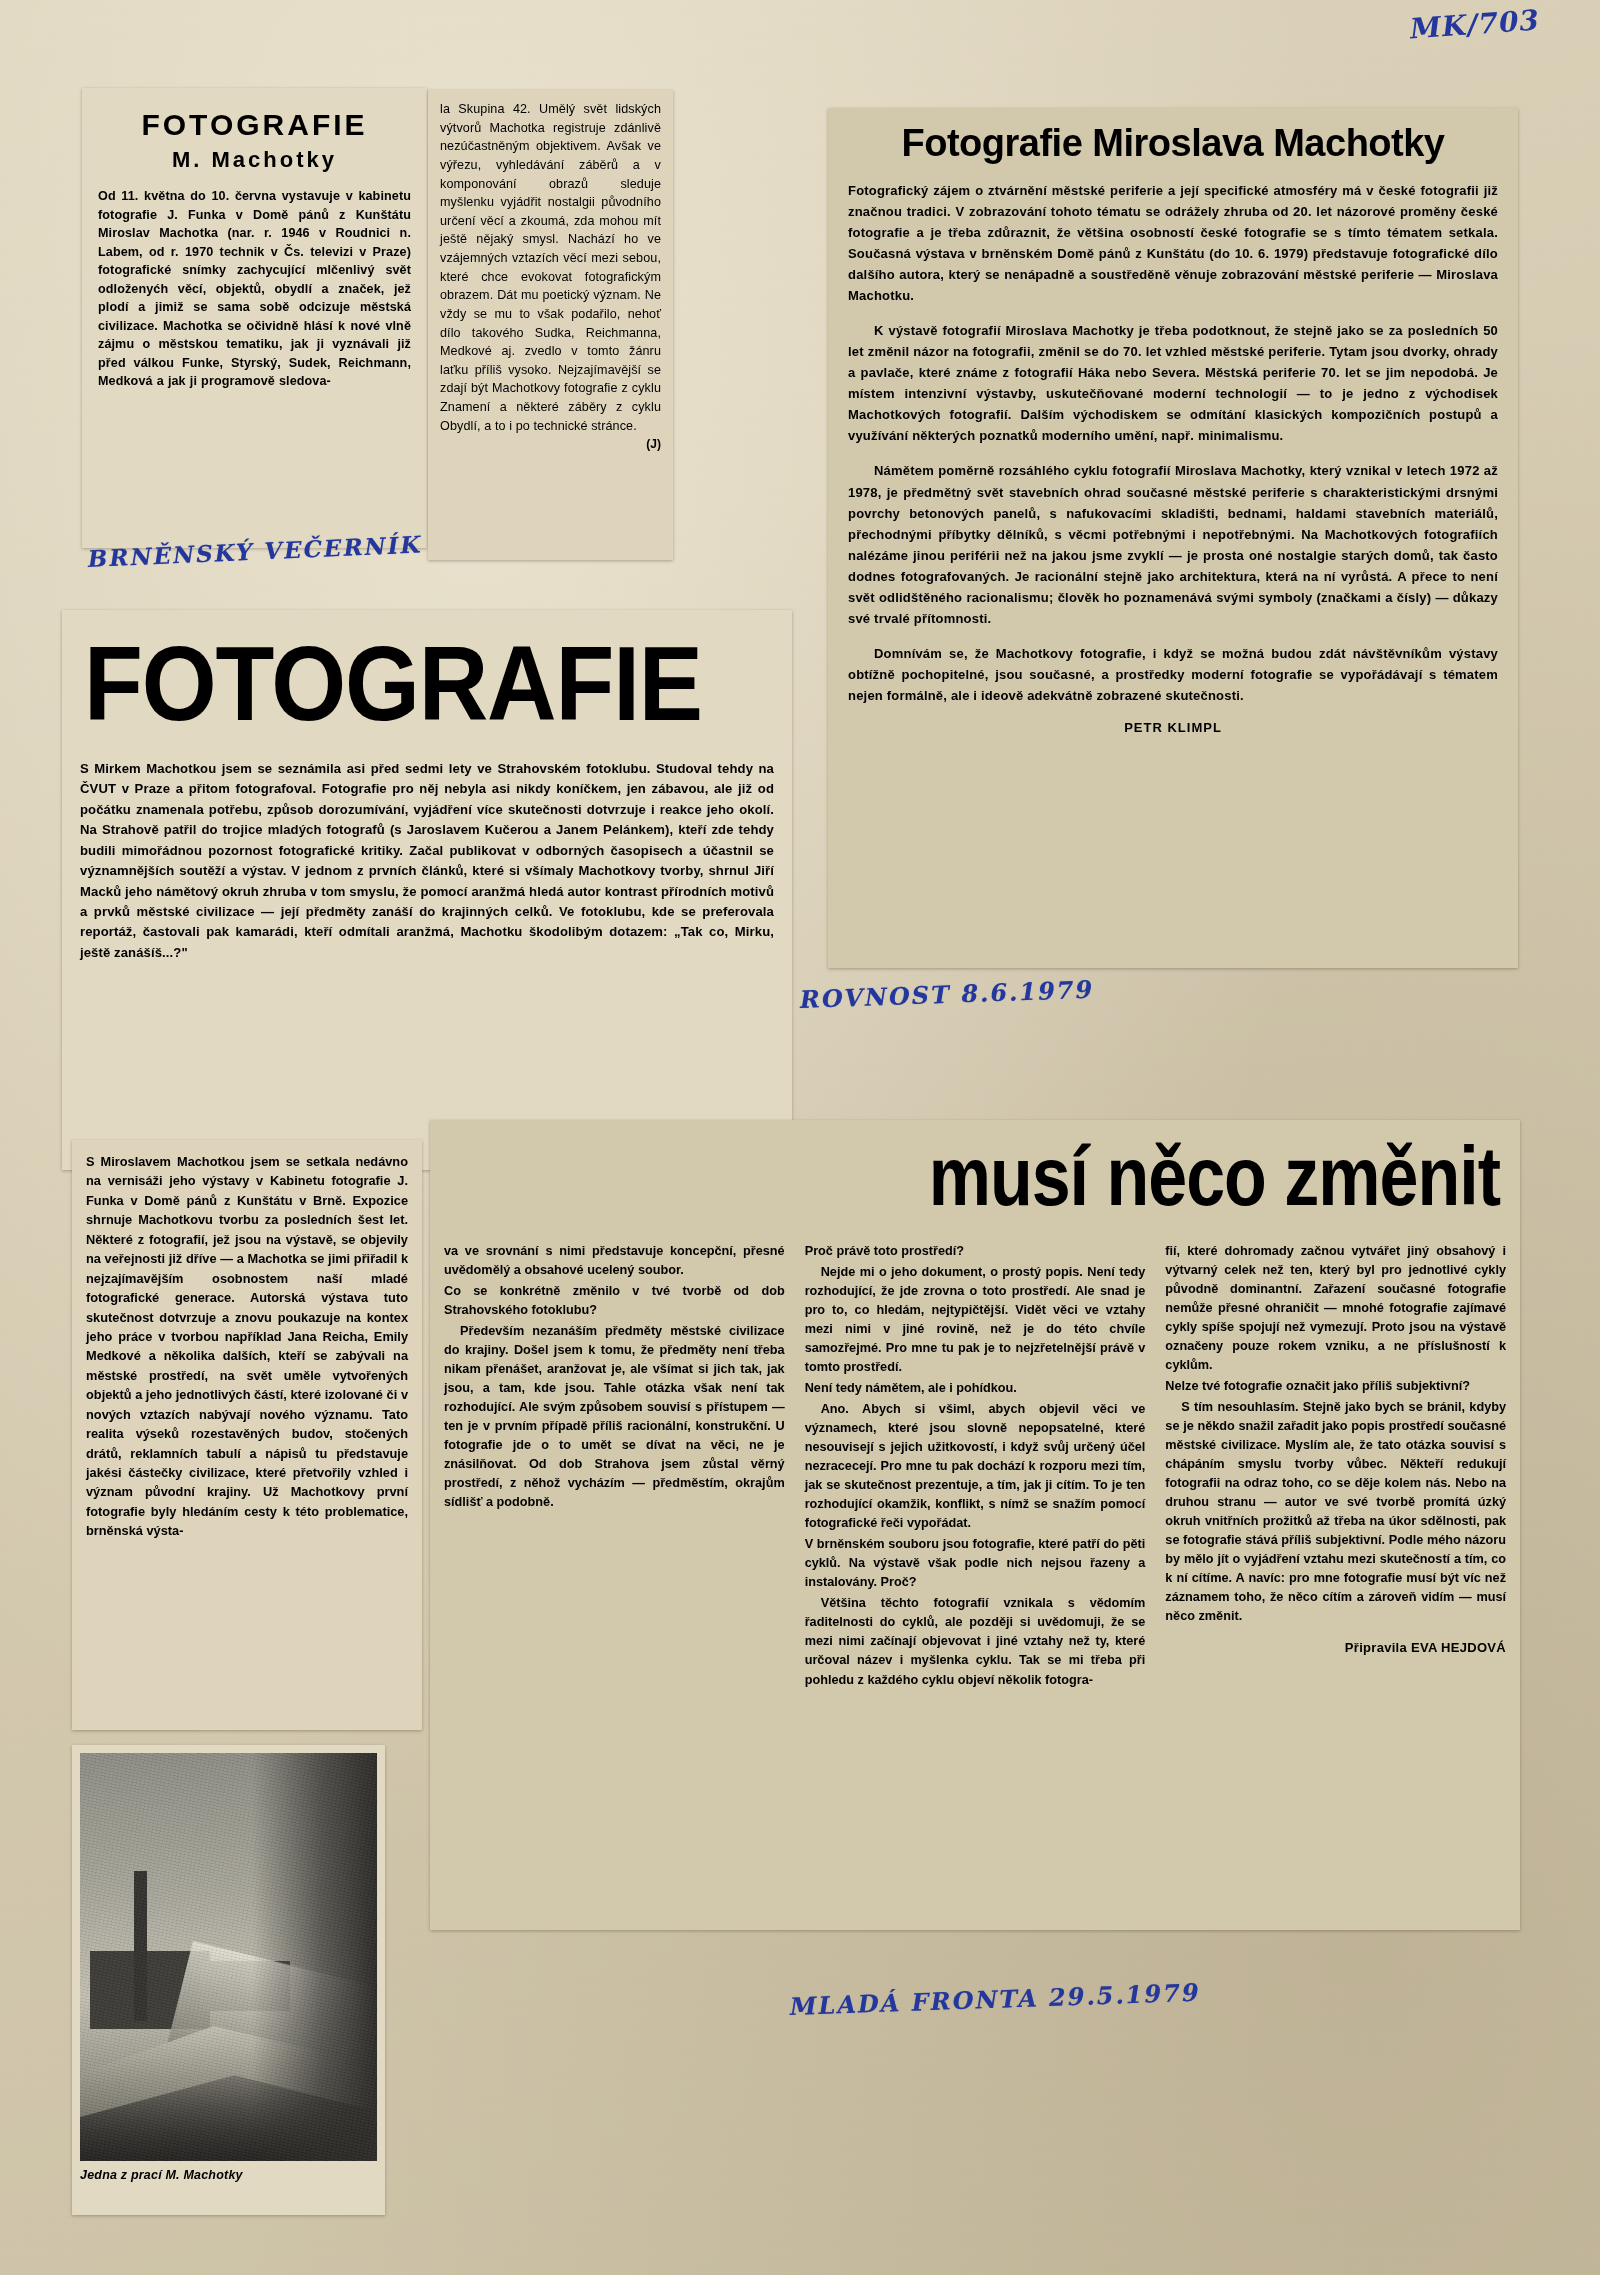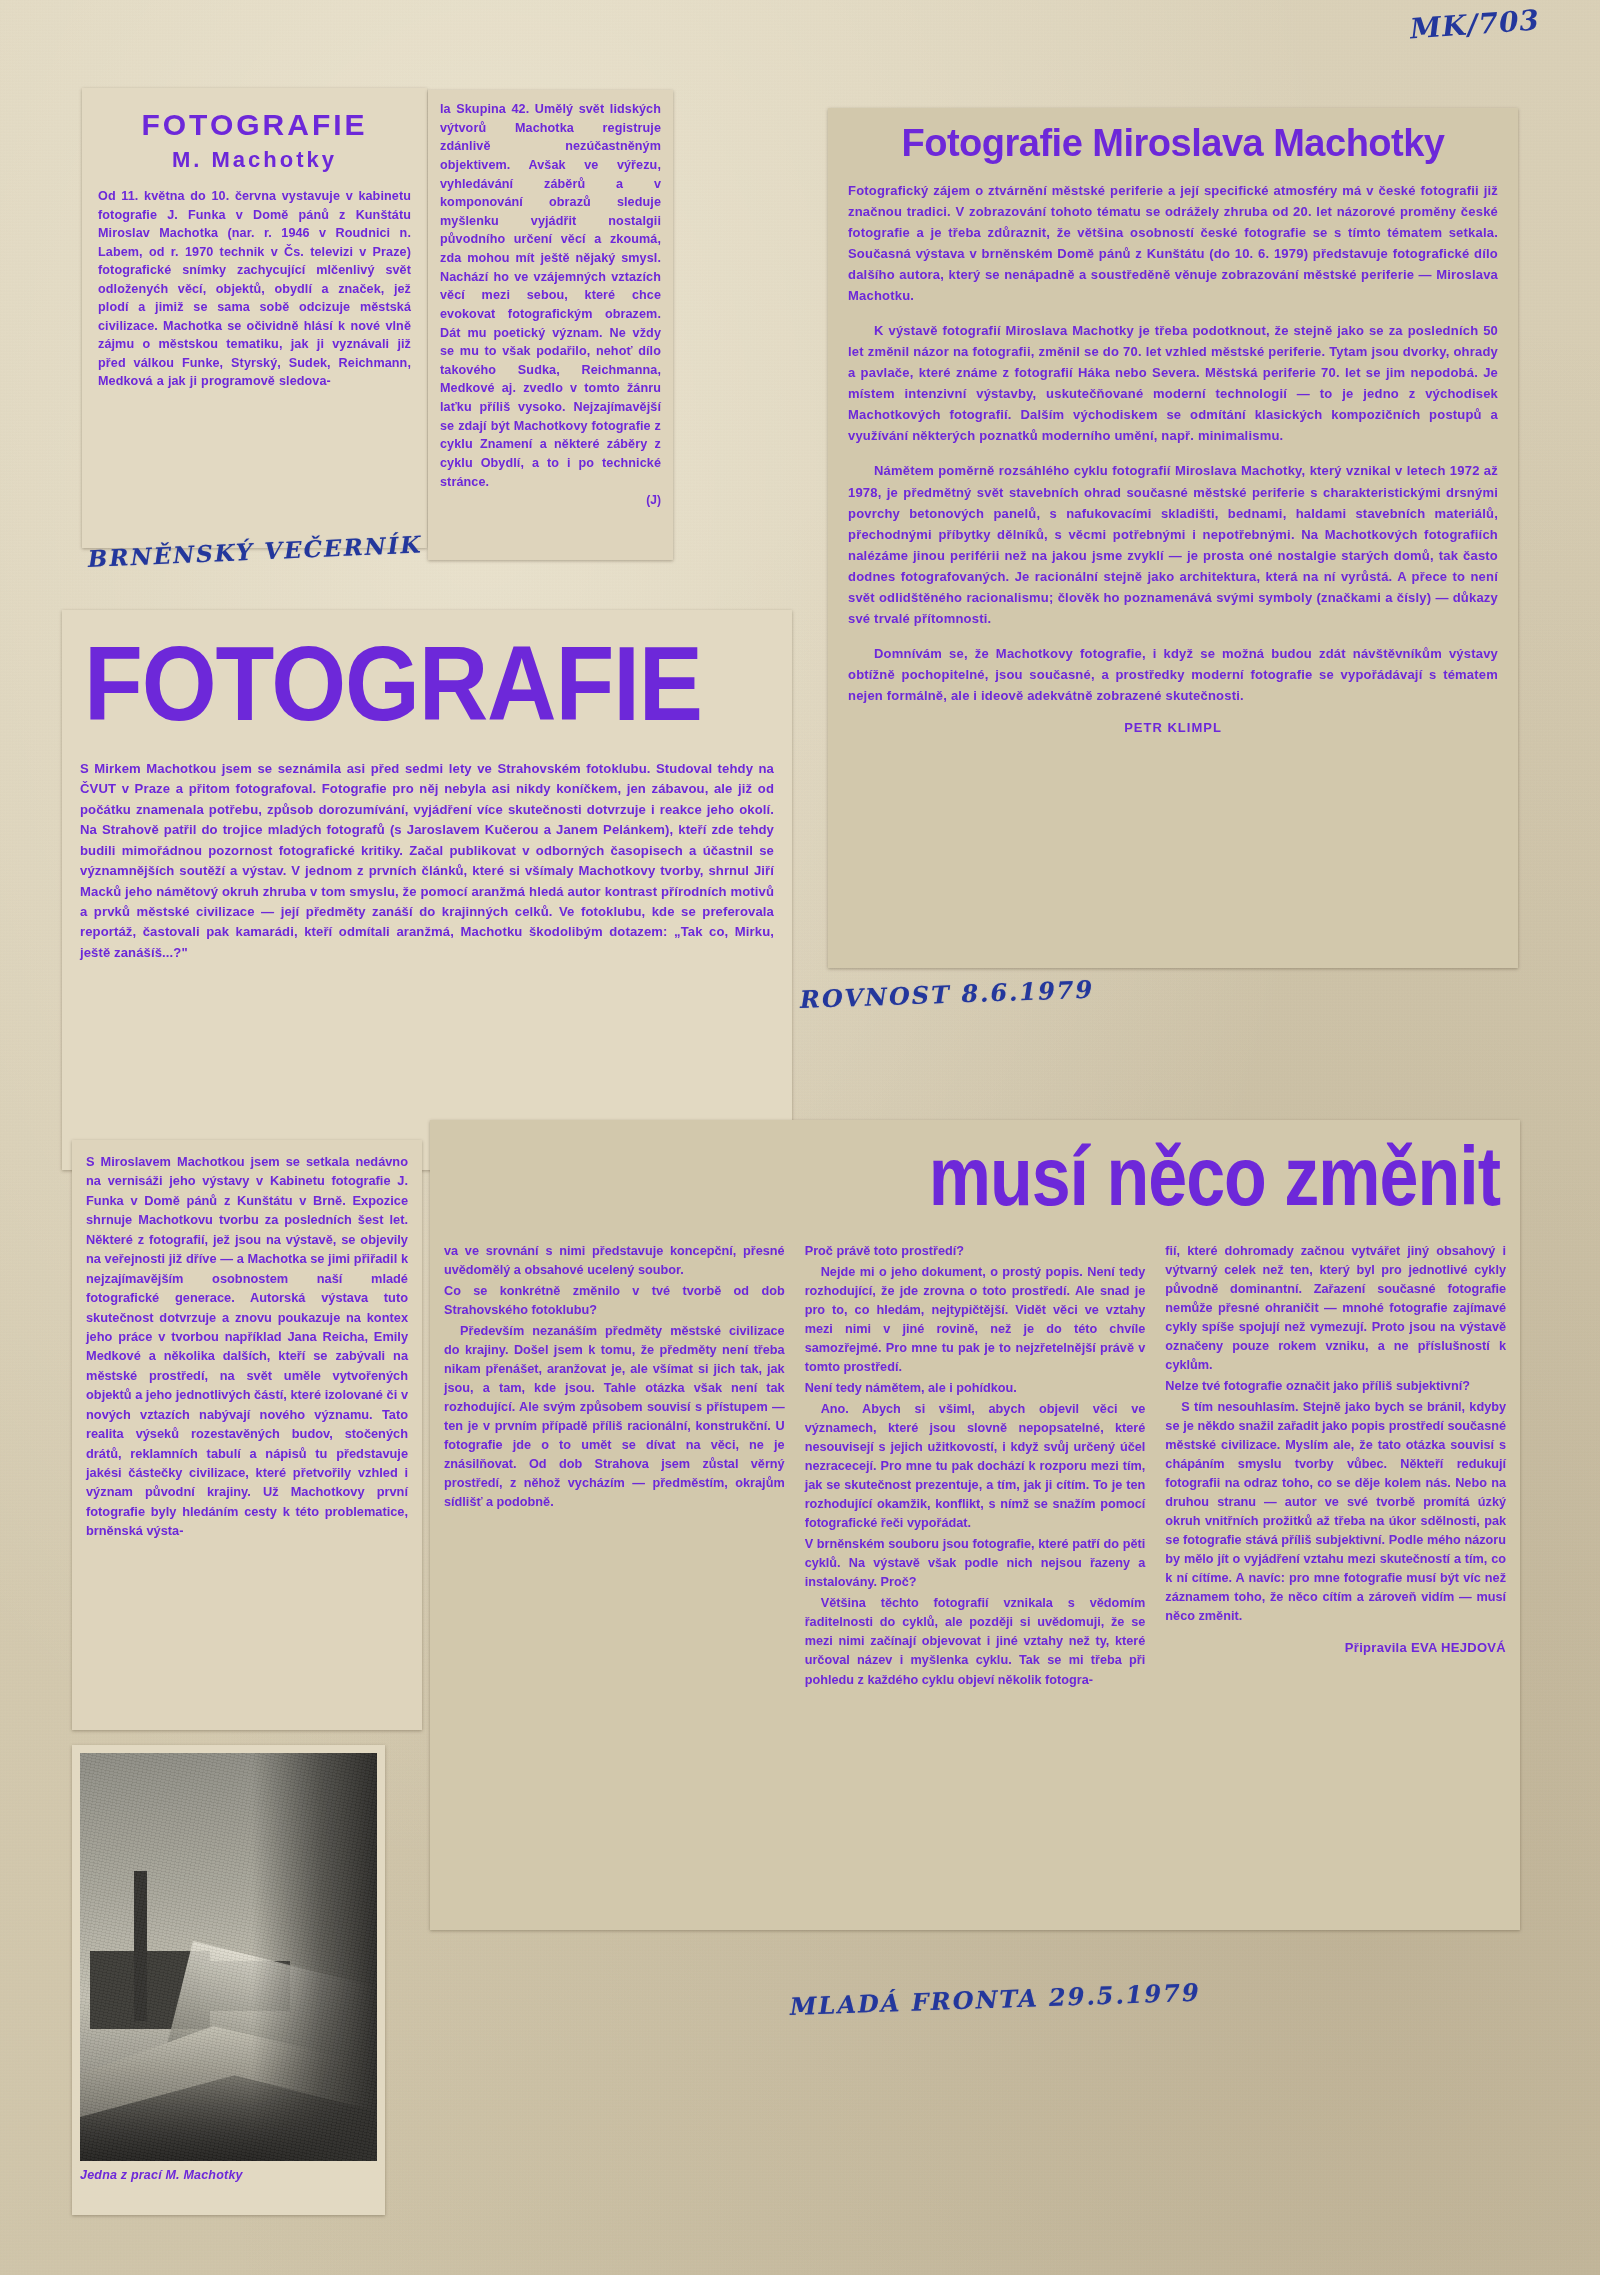--- a/index.html
+++ b/index.html
@@ -29,21 +29,21 @@
     opacity: .25;
     background-image:
       repeating-linear-gradient(0deg, rgba(0,0,0,0.02) 0px, rgba(0,0,0,0.02) 1px, rgba(255,255,255,0.02) 2px, rgba(255,255,255,0.02) 3px),
       repeating-linear-gradient(90deg, rgba(0,0,0,0.015) 0px, rgba(0,0,0,0.015) 1px, rgba(255,255,255,0.015) 2px, rgba(255,255,255,0.015) 3px);
     pointer-events: none;
   }
 
   .clip {
     position: absolute;
     background: #ded4bc;
-    color: #6d28d9;
+    color: #000000;
     box-shadow: 0 1px 3px rgba(60,50,30,0.35);
   }
   .clip.light { background: #e2d9c2; }
   .clip.dark  { background: #d2c8ac; }
 
   
   .handwriting {
     position: absolute;
     color: #23379c;
     font-family: "DejaVu Serif", serif;
@@ -93,21 +93,21 @@
 
   
   #clip-skupina {
     left: 428px; top: 90px; width: 245px; height: 470px;
     padding: 10px 12px;
     box-sizing: border-box;
   }
   #clip-skupina .body-just {
     font-size: 12.6px;
     line-height: 1.48;
-    font-weight: bold;
+    font-weight: normal;
     letter-spacing: .1px;
   }
   #clip-skupina .sig {
     text-align: right;
     font-size: 12px;
     font-weight: bold;
     margin-top: 2px;
   }
 
   

